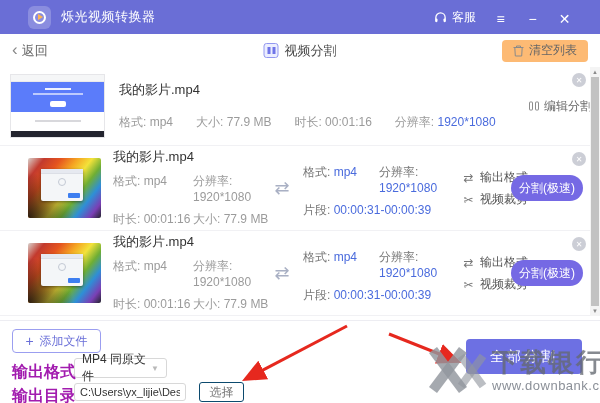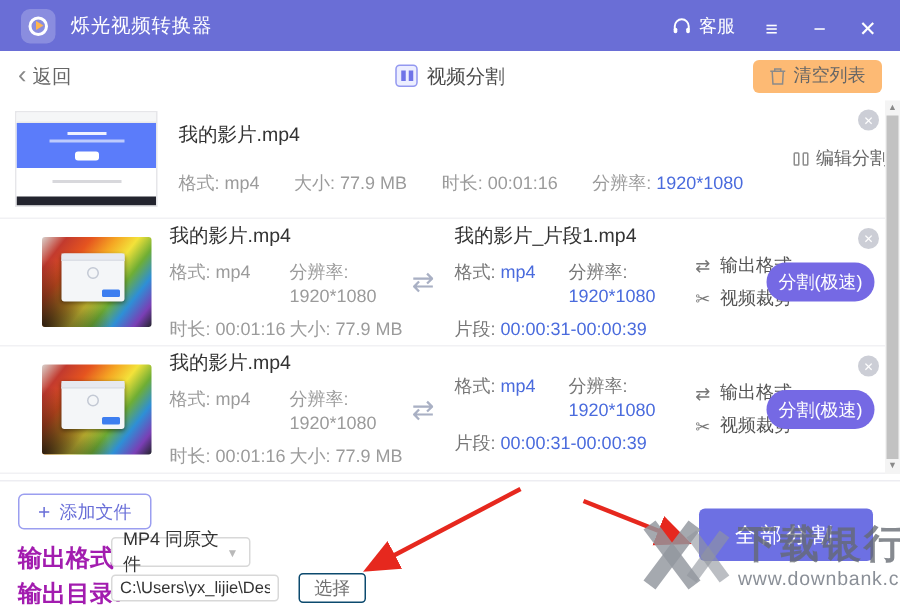--- a/index.html
+++ b/index.html
@@ -1,21 +1,21 @@
 <!DOCTYPE html>
 <html><head>
 <meta charset="utf-8">
 <style>
   * { margin:0; padding:0; box-sizing:border-box; }
   html,body { width:600px; height:403px; }
   body { font-family:"Liberation Sans","DejaVu Sans",sans-serif; background:#fff; }
   .app { position:relative; width:600px; height:403px; overflow:hidden; background:#fff; }
 
   
-  .titlebar { height:34px; background:#6a6ed6; display:flex; align-items:center; padding:0 14px; gap:10px; }
+  .titlebar { height:34px; background:#6a6ed6; display:flex; align-items:center; padding:0 28px; gap:10px; }
   .app-icon { width:23px; height:23px; border-radius:6px; background:rgba(255,255,255,.22); display:flex; align-items:center; justify-content:center; flex:0 0 auto; }
   .app-icon .ring { width:13px; height:13px; border:2px solid #fff; border-radius:50%; display:flex; align-items:center; justify-content:center; }
   .app-icon .tri { width:0; height:0; border-left:5px solid #ffb54d; border-top:3px solid transparent; border-bottom:3px solid transparent; margin-left:1px; }
   .app-title { color:#fff; font-size:13px; letter-spacing:.5px; }
   .tb-right { margin-left:auto; display:flex; align-items:flex-end; gap:17px; }
   .support { display:flex; align-items:center; gap:5px; color:#fff; font-size:12px; cursor:pointer; }
   .win-glyph { color:#fff; font-size:14px; width:15px; text-align:center; cursor:pointer; line-height:1; }
 
   
   .subbar { height:33px; display:flex; align-items:center; padding:0 12px; position:relative; background:#fff; }
@@ -209,21 +209,20 @@
           <span class="c1"><span>格式:</span> <span>mp4</span></span>
           <span><span>分辨率:</span> <span>1920*1080</span></span>
         </div>
         <div class="mline">
           <span class="c1"><span>时长:</span> <span>00:01:16</span></span>
           <span><span>大小:</span> <span>77.9 MB</span></span>
         </div>
       </div>
       <span class="swap">⇄</span>
       <div class="blk blk-out">
-        <div class="fname">我的影片_片段1.mp4</div>
         <div class="mline">
           <span class="c1"><span class="lbl">格式:</span> <span class="blue">mp4</span></span>
           <span><span class="lbl">分辨率:</span> <span class="blue">1920*1080</span></span>
         </div>
         <div class="mline">
           <span><span class="lbl">片段:</span> <span class="blue">00:00:31-00:00:39</span></span>
         </div>
       </div>
       <div class="opts">
         <div class="opt">

